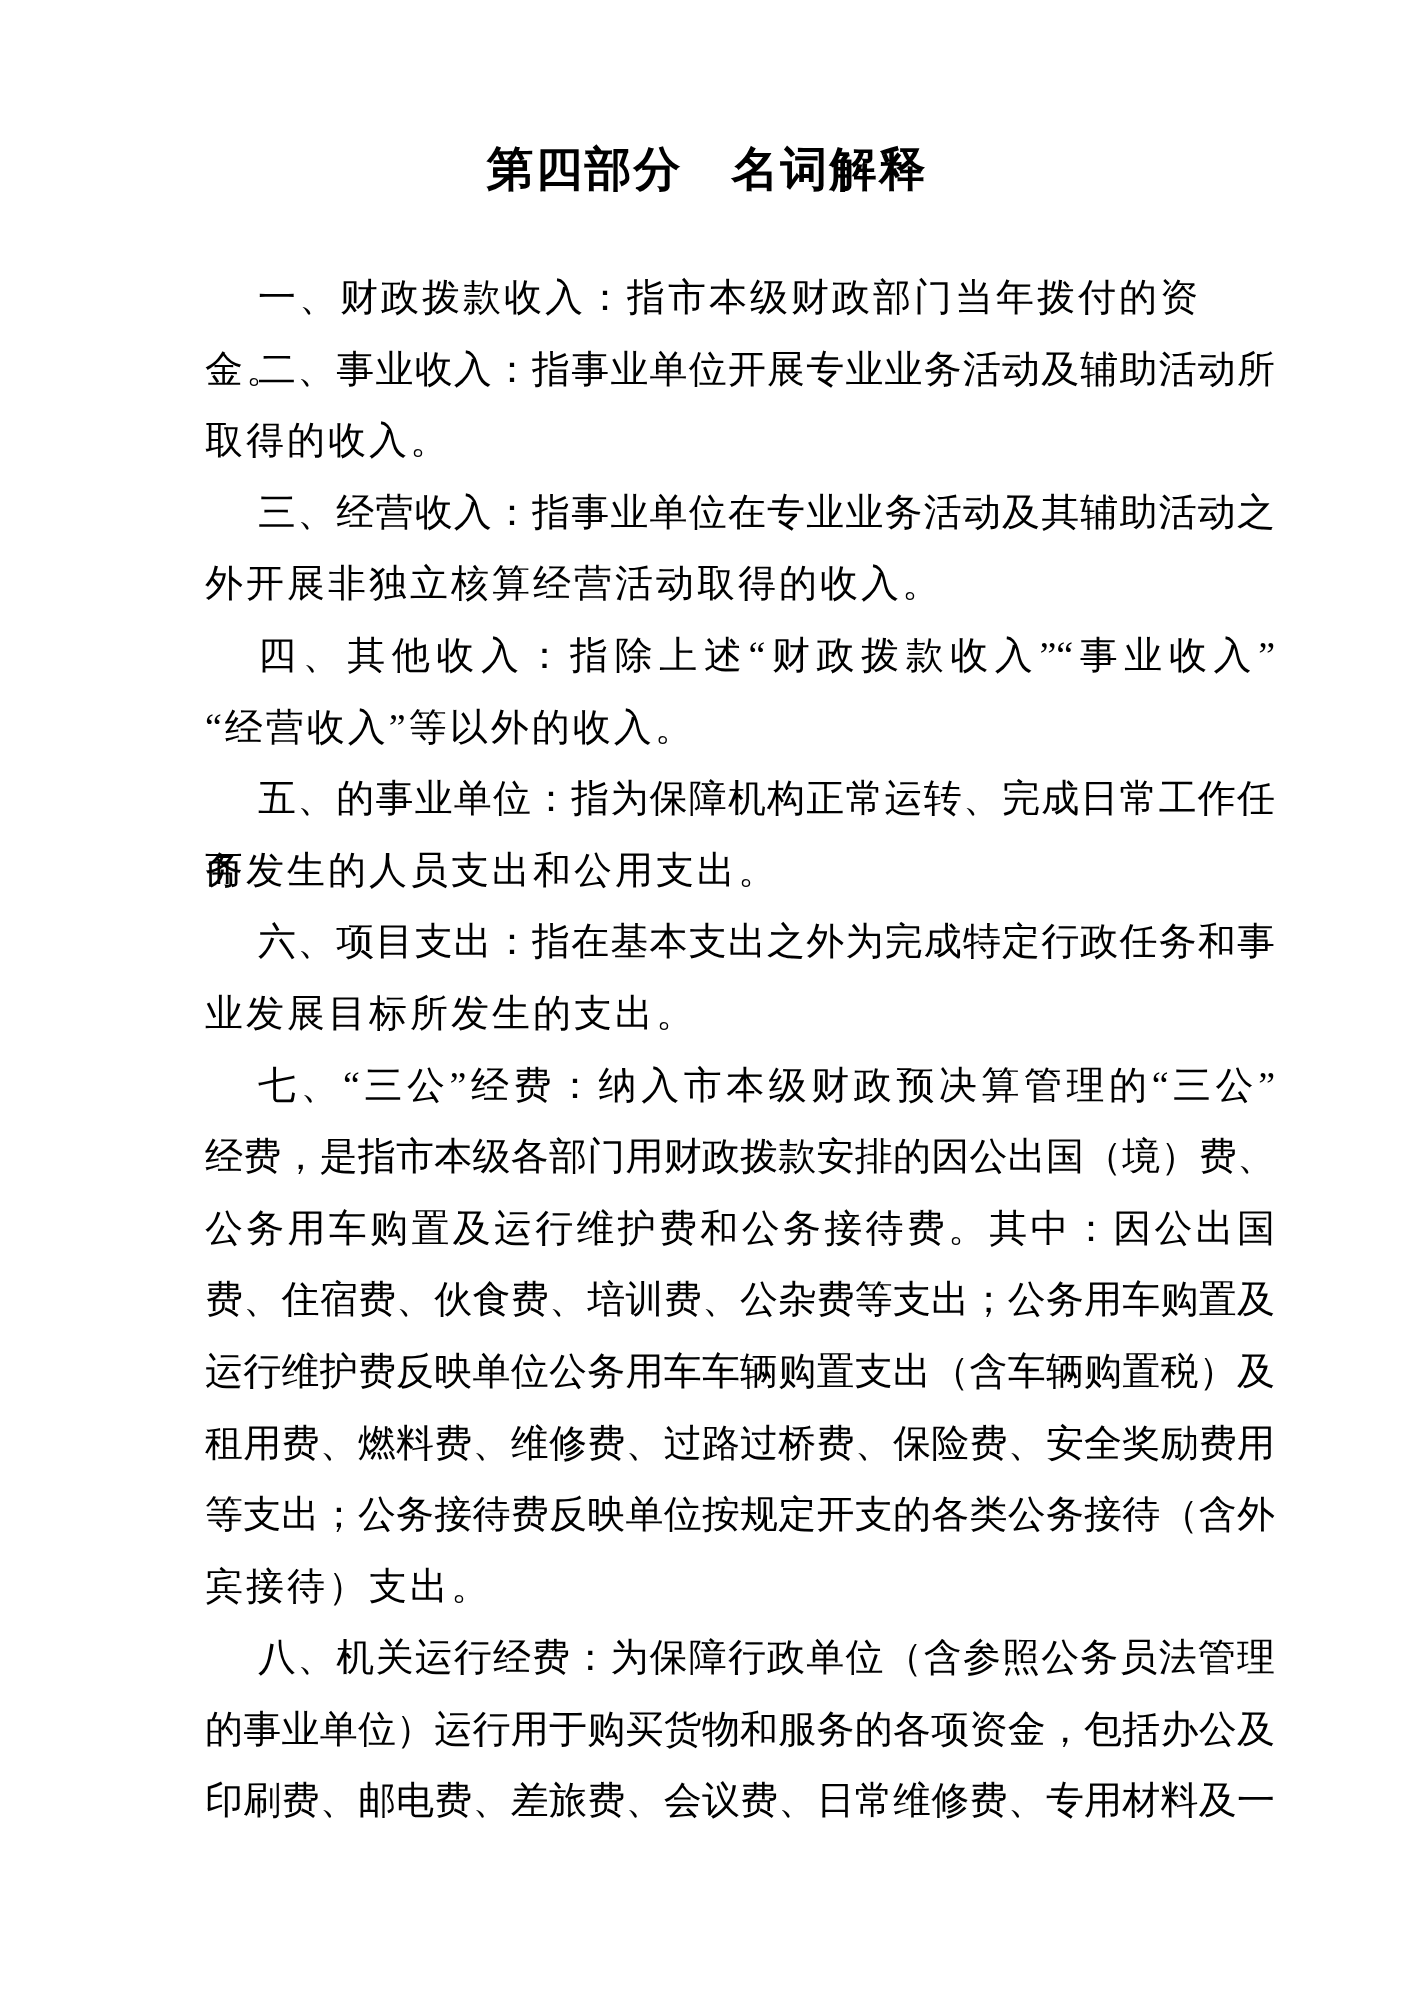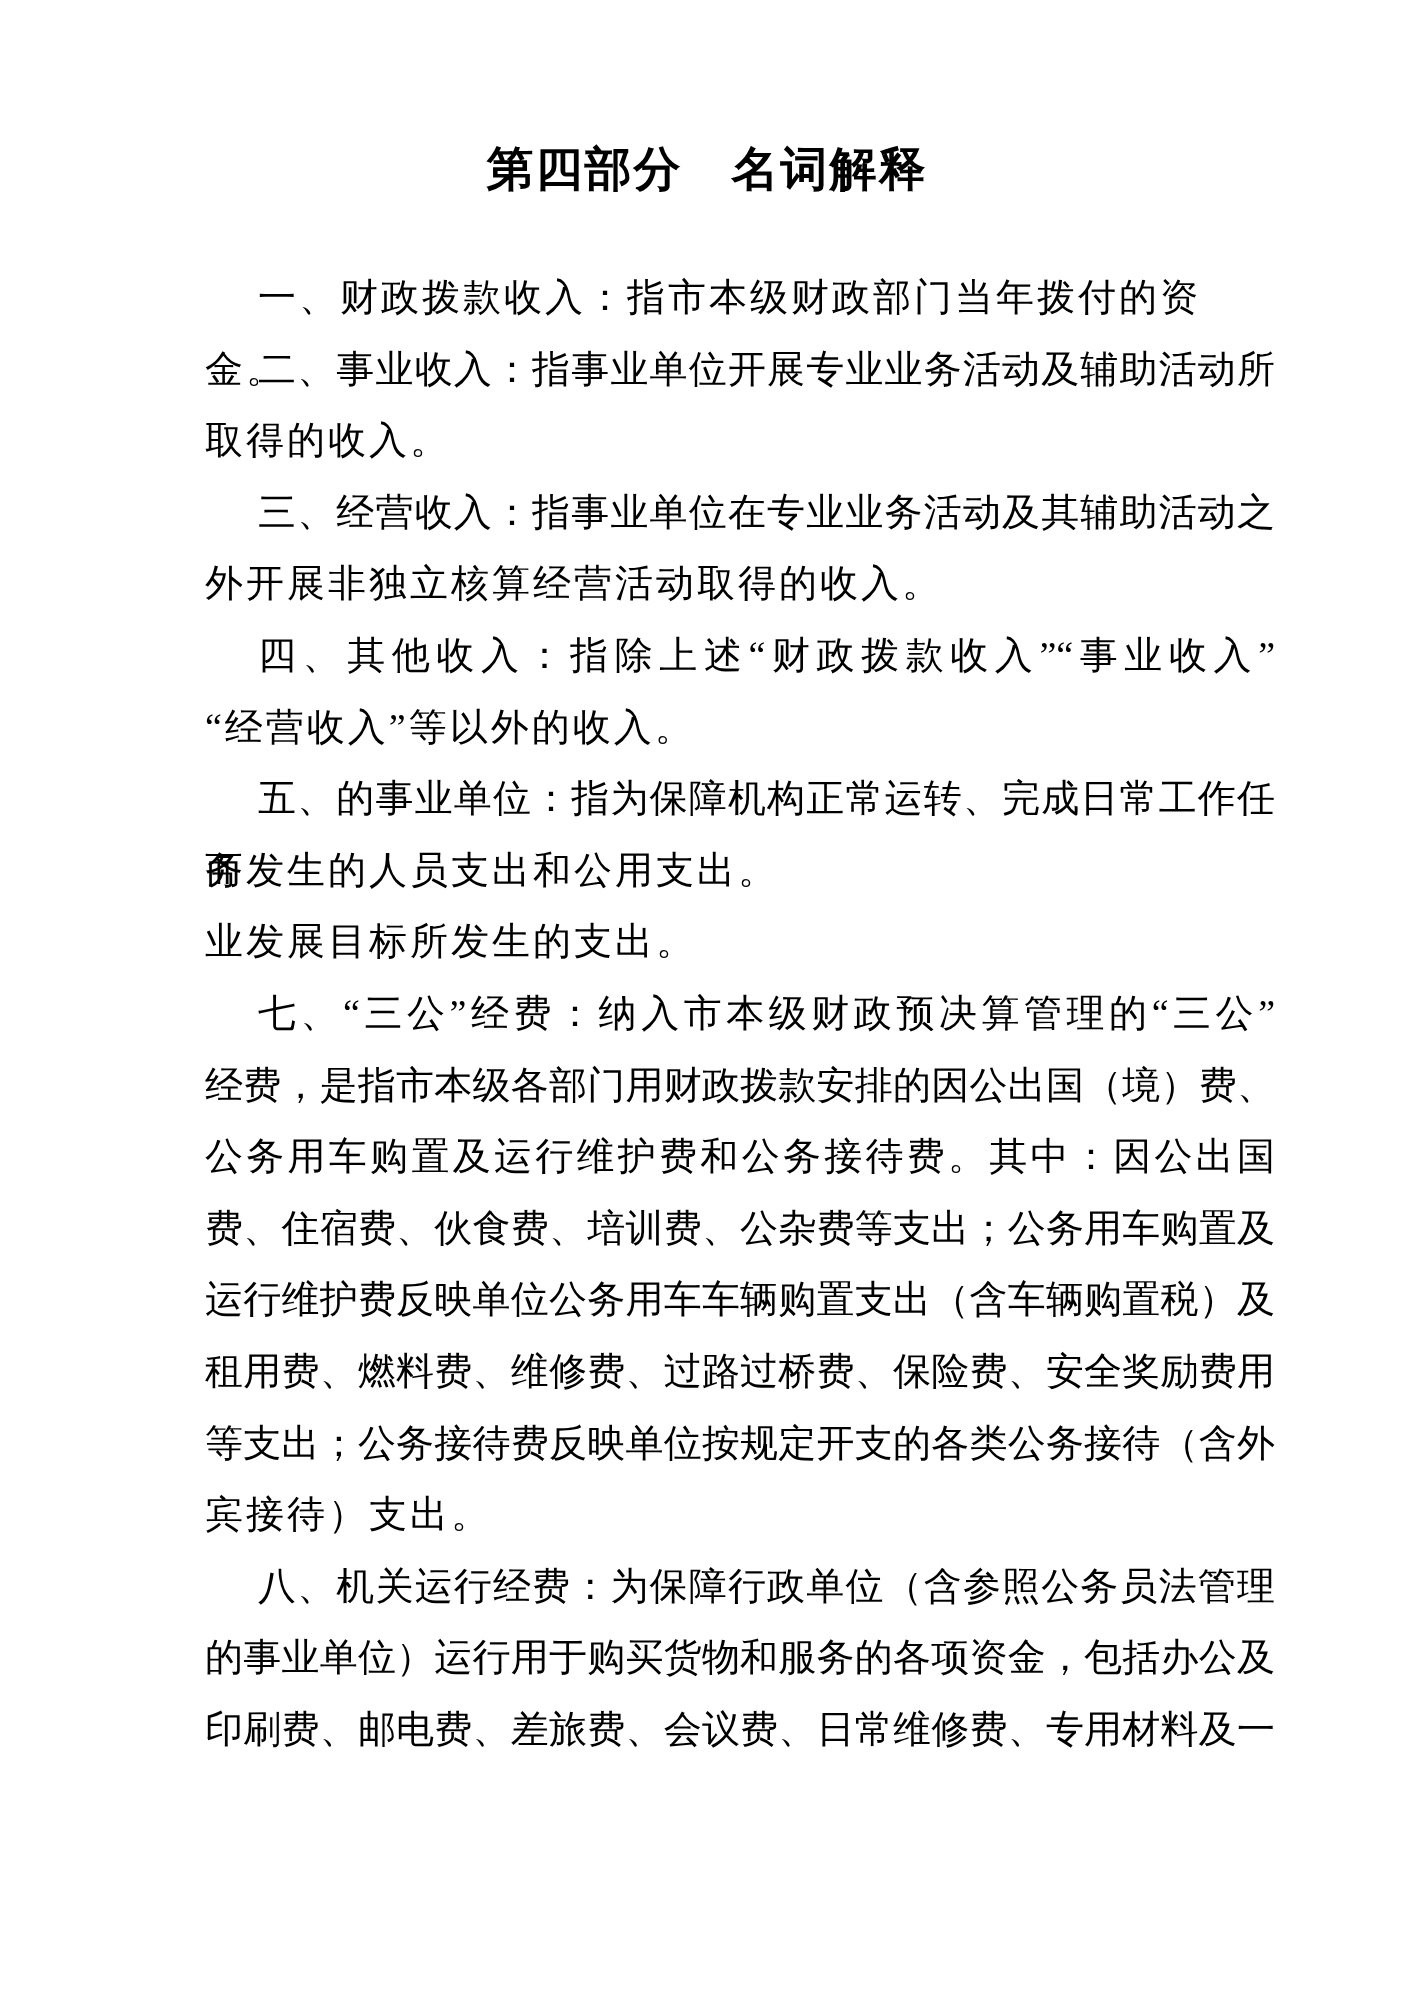--- a/index.html
+++ b/index.html
@@ -95,20 +95,21 @@
       <div class="line indent">四、其他收入：指除上述“财政拨款收入”“事业收入”</div>
       <div class="line end">“经营收入”等以外的收入。</div>
     </div>
 
     <div>
       <div class="line indent">五、的事业单位：指为保障机构正常运转、完成日常工作任务</div>
       <div class="line end">而发生的人员支出和公用支出。</div>
     </div>
 
     <div>
+      <div class="line indent">六、项目支出：指在基本支出之外为完成特定行政任务和事</div>
       <div class="line end">业发展目标所发生的支出。</div>
     </div>
 
     <div>
       <div class="line indent">七、“三公”经费：纳入市本级财政预决算管理的“三公”</div>
       <div class="line">经费，是指市本级各部门用财政拨款安排的因公出国（境）费、</div>
       <div class="line">公务用车购置及运行维护费和公务接待费。其中：因公出国</div>
       <div class="line">费、住宿费、伙食费、培训费、公杂费等支出；公务用车购置及</div>
       <div class="line">运行维护费反映单位公务用车车辆购置支出（含车辆购置税）及</div>
       <div class="line">租用费、燃料费、维修费、过路过桥费、保险费、安全奖励费用</div>

